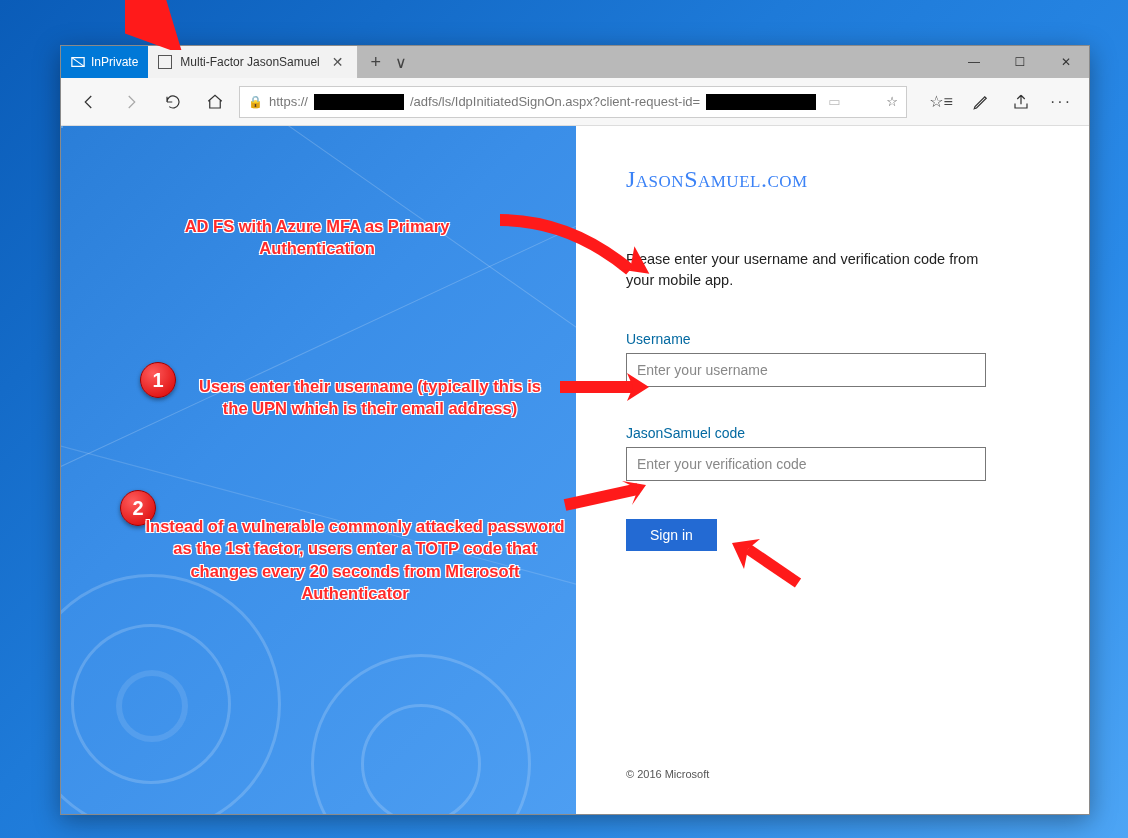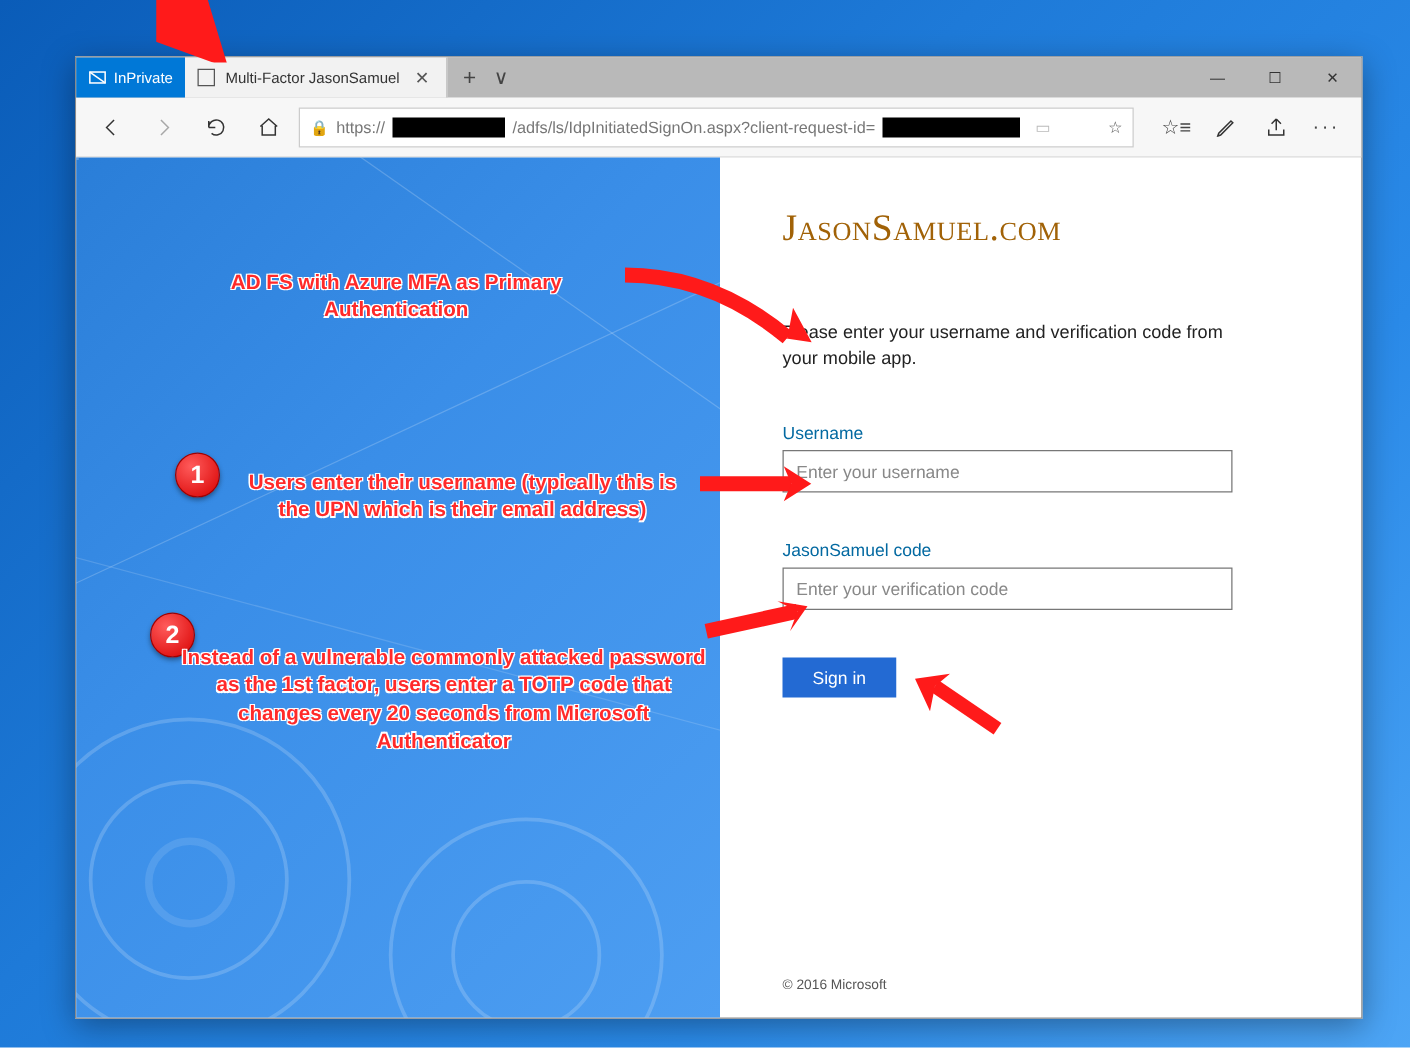--- a/index.html
+++ b/index.html
@@ -142,23 +142,23 @@
     border: 3px solid rgba(255,255,255,.18);
   }
   .rightpane {
     flex: 1;
     padding: 40px 50px 20px 50px;
     position: relative;
   }
   .brand {
     font-family: "Trajan Pro", "Times New Roman", serif;
     font-variant: small-caps;
-    font-size: 30px;
+    font-size: 24px;
     letter-spacing: .5px;
-    color: #a16207;
+    color: #3b82f6;
     margin-bottom: 56px;
   }
   .instr {
     font-size: 14.5px;
     color: #222;
     margin-bottom: 40px;
     line-height: 1.45;
     max-width: 380px;
   }
   .lbl {
@@ -179,21 +179,21 @@
   .signin {
     background: #236ad3;
     color: #fff;
     border: none;
     padding: 8px 24px;
     font-size: 14px;
     cursor: pointer;
   }
   .copyright {
     position: absolute;
-    bottom: 20px;
+    bottom: 34px;
     left: 50px;
     font-size: 11px;
     color: #555;
   }
   
   .annot {
     position: absolute;
     color: #ff2a2a;
     font-weight: 700;
     font-size: 16.5px;

